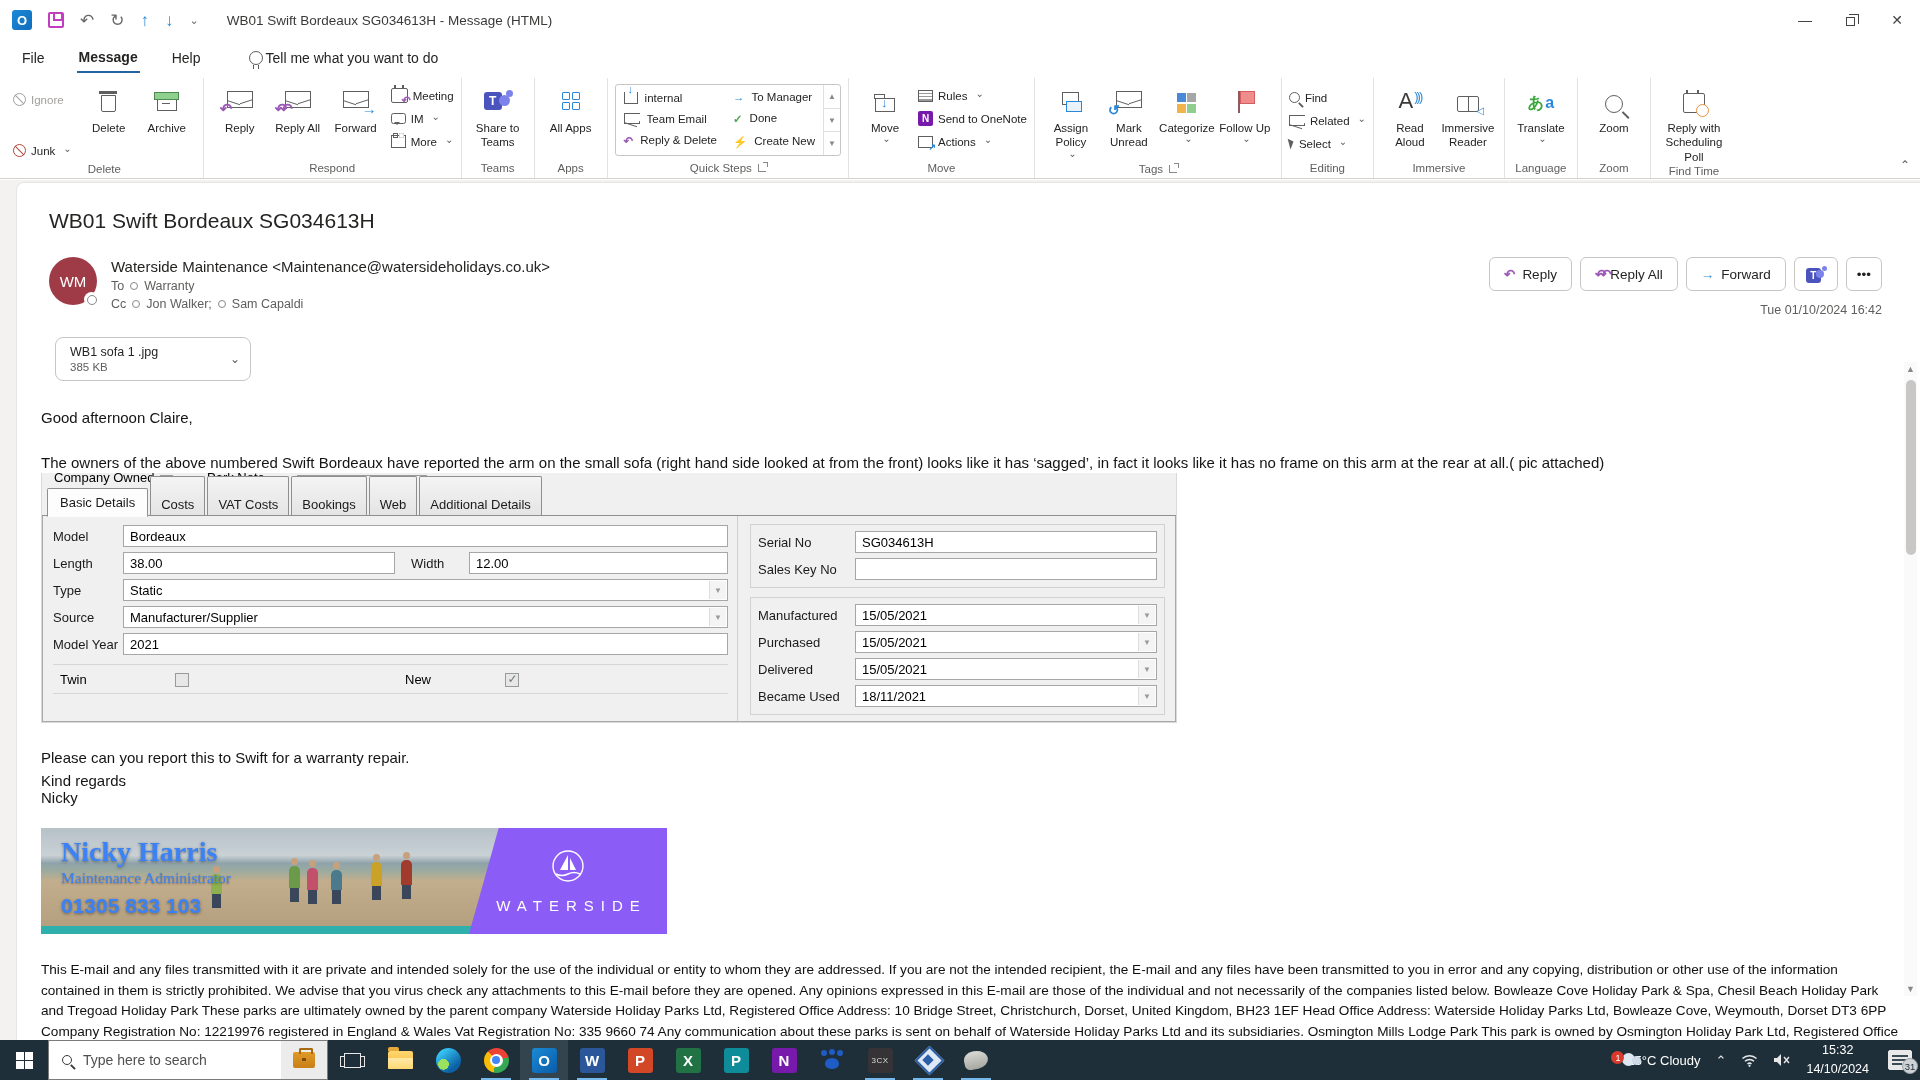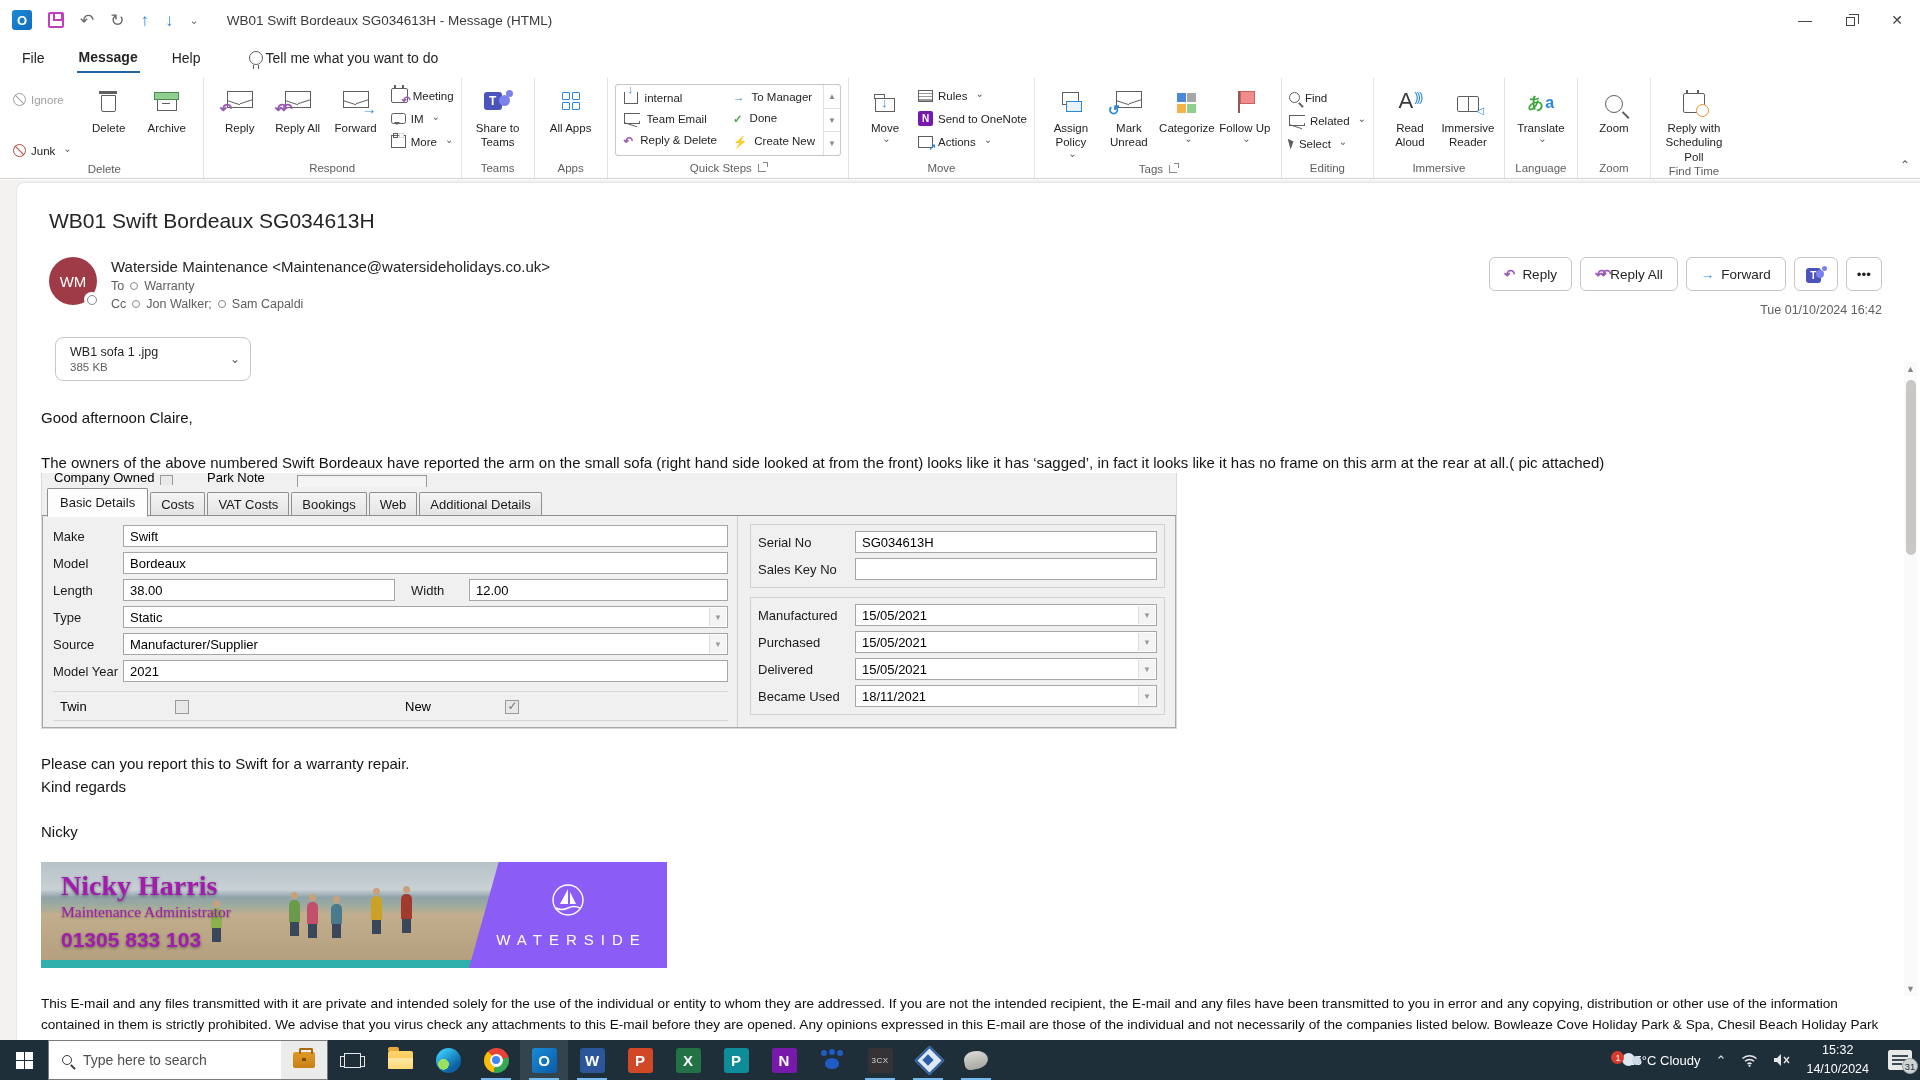--- a/index.html
+++ b/index.html
@@ -138,21 +138,21 @@
 
   
   .formshot{width:1136px;background:#f0f0f0;font-size:13px;color:#000;border:1px solid #d9d9d9;border-top:none}
   .fpartial{height:14px;overflow:hidden;position:relative;background:#f0f0f0;border-bottom:0}
   .fpartial .cowner{position:absolute;left:12px;bottom:2px}
   .fpartial .pcb{position:absolute;left:118px;bottom:2px;width:13px;height:10px;border:1px solid #9a9a9a;border-bottom:none;background:#e9e9e9}
   .fpartial .pnote{position:absolute;left:165px;bottom:2px}
   .fpartial .pbox{position:absolute;left:255px;bottom:0;width:130px;height:12px;border:1px solid #9a9a9a;border-bottom:none;background:#f4f4f4}
   .tabstrip{display:flex;align-items:flex-end;height:29px;padding-left:5px;position:relative}
   .tabstrip::after{content:"";position:absolute;left:0;right:0;bottom:0;border-bottom:1px solid #8f8f8f}
-  .ftab{border:1px solid #8f8f8f;border-bottom:none;background:linear-gradient(#f4f4f4,#e4e4e4);padding:4px 10px 4px;margin-right:2px;border-radius:2px 2px 0 0;position:relative;font-size:13px;color:#1a1a1a;cursor:pointer}
+  .ftab{border:1px solid #8f8f8f;border-bottom:none;background:linear-gradient(#f4f4f4,#e4e4e4);padding:20px 10px 4px;margin-right:2px;border-radius:2px 2px 0 0;position:relative;font-size:13px;color:#1a1a1a;cursor:pointer}
   .ftab.active{background:#fdfdfd;padding:6px 12px 6px;z-index:2;margin-bottom:-1px;border-bottom:1px solid #fdfdfd}
   .fbody{display:flex;border:1px solid #a9a9a9;border-top:none;background:#f0f0f0}
   .fleft{width:695px;padding:9px 9px 6px 10px;border-right:1px solid #cfcfcf}
   .frow{display:flex;align-items:center;margin-bottom:5px}
   .flab{width:70px;flex-shrink:0;color:#1a1a1a}
   .finp{height:22px;background:#fff;border:1px solid #a6a6a6;display:flex;align-items:center;padding:0 6px;flex:1;color:#000}
   .finp.short{flex:0 0 272px}
   .flab.mid{width:58px;margin-left:16px}
   .combo{position:relative;padding-right:22px}
   .carrow{position:absolute;right:1px;top:1px;bottom:1px;width:17px;background:#f4f4f4;border-left:1px solid #ddd;display:flex;align-items:center;justify-content:center;color:#9a9a9a;font-size:8px}
@@ -160,33 +160,33 @@
   .checksrow .cl1{margin-left:7px}
   .cbox{width:14px;height:14px;border:1px solid #9a9a9a;background:#e7e7e7;position:absolute;top:8px}
   .cbox.checked::after{content:"✓";position:absolute;left:1.5px;top:-2px;font-size:12px;color:#6f7f6f}
   .fright{flex:1;padding:8px 10px 6px 12px;display:flex;flex-direction:column}
   .rgbox{border:1px solid #d2d2d2;padding:6px 7px 2px;background:#f0f0f0}
   .rgbox.dates{margin-top:9px}
   .frow .rlab{width:97px;flex-shrink:0;color:#1a1a1a}
 
   .para2{margin-top:26px}
   .para3{margin-top:6px}
-  .para4{margin-top:28px}
+  .para4{}
 
   
   .banner{width:626px;height:106px;position:relative;margin-top:22px;overflow:hidden}
   .photo{position:absolute;left:0;top:0;bottom:8px;right:0;background:linear-gradient(#b6c1c8 0%,#c3ccd1 30%,#93a6ab 38%,#9fae9f 46%,#c2ae8d 55%,#b49f7e 78%,#a8real 100%),#b49f7e}
   .photo{background:linear-gradient(#b6c1c8 0%,#c9d1d5 28%,#8fa3aa 36%,#9cab9e 44%,#c2ae8d 54%,#b49f7e 100%)}
   .person{position:absolute;width:11px;border-radius:5px 5px 0 0}
   .person::before{content:"";position:absolute;top:-8px;left:2px;width:7px;height:7px;border-radius:50%;background:#c9a07c}
   .person::after{content:"";position:absolute;bottom:-14px;left:1px;width:9px;height:14px;background:#3a475a}
   .tealstrip{position:absolute;left:0;right:0;bottom:0;height:8px;background:#2fb0ad}
   .navy{position:absolute;right:0;top:0;bottom:0;width:198px;background:#8b5cf6;clip-path:polygon(15% 0,100% 0,100% 100%,0 100%);display:flex;flex-direction:column;align-items:center;justify-content:center;color:#fff}
   .brand{letter-spacing:7px;font-size:15px;margin-top:9px;padding-left:7px}
-  .sigtext{position:absolute;left:20px;top:8px;color:#a21caf}
+  .sigtext{position:absolute;left:20px;top:8px;color:#3b82f6}
   .signame{font-family:"Liberation Serif",serif;font-weight:bold;font-size:28px;text-shadow:0 1px 3px rgba(40,40,40,.55)}
   .sigrole{font-family:"Liberation Serif",serif;font-size:15.5px;margin-top:1px;text-shadow:0 1px 2px rgba(40,40,40,.5)}
   .sigphone{font-size:21px;font-weight:bold;margin-top:7px;text-shadow:0 1px 3px rgba(40,40,40,.55)}
 
   .disclaimer{margin-top:26px;width:1858px;font-size:13.6px;line-height:20.6px;color:#101010}
 
   
   .vscroll{position:absolute;right:3px;top:182px;width:13px;bottom:44px;background:#fafafa}
   .vscroll .up{position:absolute;top:0;left:0;right:0;height:14px;color:#8a8886;font-size:9px;text-align:center;line-height:14px}
   .vscroll .thumb{position:absolute;top:18px;left:1.5px;width:10px;height:175px;background:#c9c7c5;border-radius:5px}
@@ -682,24 +682,20 @@
             <span class="ftab active">Basic Details</span>
             <span class="ftab">Costs</span>
             <span class="ftab">VAT Costs</span>
             <span class="ftab">Bookings</span>
             <span class="ftab">Web</span>
             <span class="ftab">Additional Details</span>
           </div>
           <div class="fbody">
             <div class="fleft">
               <div class="frow">
-                  <span class="flab">Make</span>
-                  <span class="finp">Swift</span>
-                </div>
-              <div class="frow">
                   <span class="flab">Model</span>
                   <span class="finp">Bordeaux</span>
                 </div>
               <div class="frow">
                 <span class="flab">Length</span>
                   <span class="finp short">38.00</span>
                 <span class="flab mid">Width</span>
                   <span class="finp">12.00</span>
               </div>
               <div class="frow">

